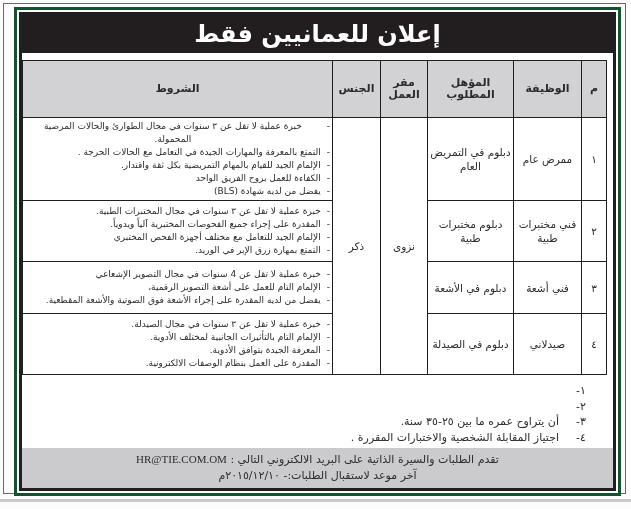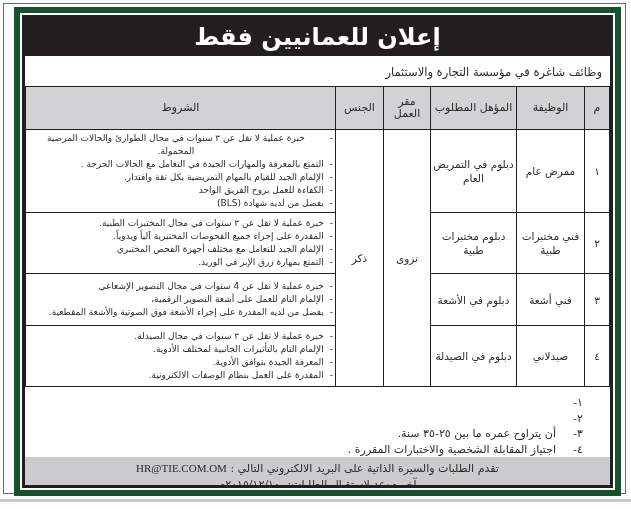--- a/index.html
+++ b/index.html
@@ -19,21 +19,21 @@
     pointer-events: none;
   }
   .bottom-strip {
     position: absolute; left: 0; top: 499px;
     width: 631px; height: 3px;
     background: #c9c9cb;
   }
   .frame-outer {
     position: absolute; left: 14px; top: 7px;
     width: 607px; height: 489px;
-    border: 6px solid #14532d;
+    border: 3px solid #14532d;
     padding: 2px;
     box-sizing: border-box;
     background: #fff;
   }
   .frame-inner {
     width: 100%; height: 100%;
     box-sizing: border-box;
     border: 3px solid var(--border, #1c1c1c);
     background: #fff;
     display: flex; flex-direction: column;
@@ -62,23 +62,23 @@
     table-layout: fixed;
     width: 585px;
     flex: 0 0 auto;
   }
   table.jobs th, table.jobs td {
     border: 1.5px solid var(--border, #1f1f1f);
     box-sizing: border-box;
   }
   table.jobs th {
     background: var(--header-bg, #d2d2d4);
-    font-size: 11px; font-weight: normal;
+    font-size: 11px; font-weight: bold;
     line-height: 12px;
-    padding: 9px 1px;
+    padding: 16px 1px;
     text-align: center;
   }
   table.jobs td {
     font-size: 10.5px;
     line-height: 14px;
     text-align: center;
     vertical-align: middle;
     padding: 2px;
   }
   .col-no { width: 25px; }
@@ -134,21 +134,20 @@
 <div class="page-edge"></div>
 <div class="bottom-strip"></div>
 
 <div class="frame-outer">
   <div class="frame-inner">
 
     <div class="title-bar">
       <span class="title-text">إعلان للعمانيين فقط</span>
     </div>
 
-    <div class="subtitle">وظائف شاغرة في مؤسسة التجارة والاستثمار</div>
 
     <table class="jobs">
       <colgroup>
         <col class="col-no">
           <col class="col-job">
           <col class="col-qual">
         <col class="col-loc">
           <col class="col-gen">
           <col class="col-cond">
       </colgroup>

